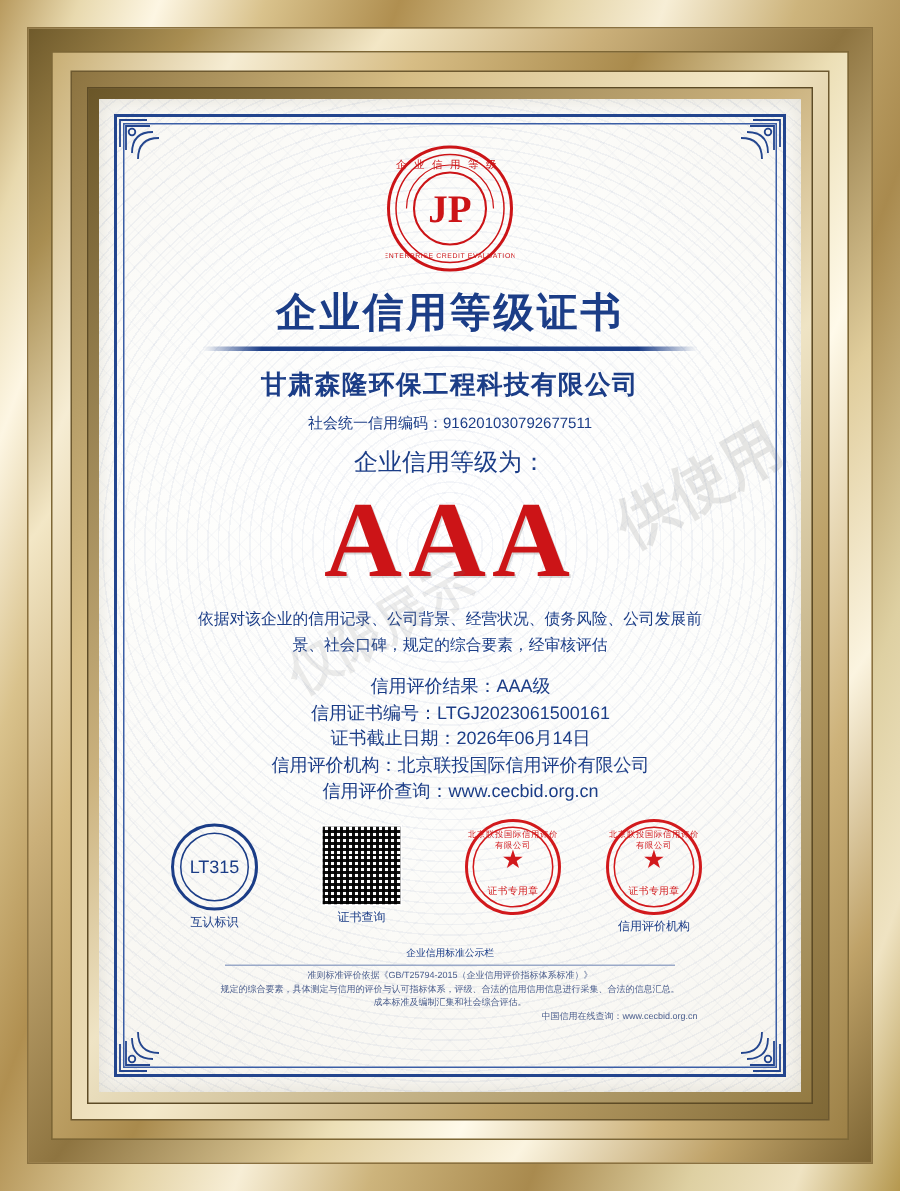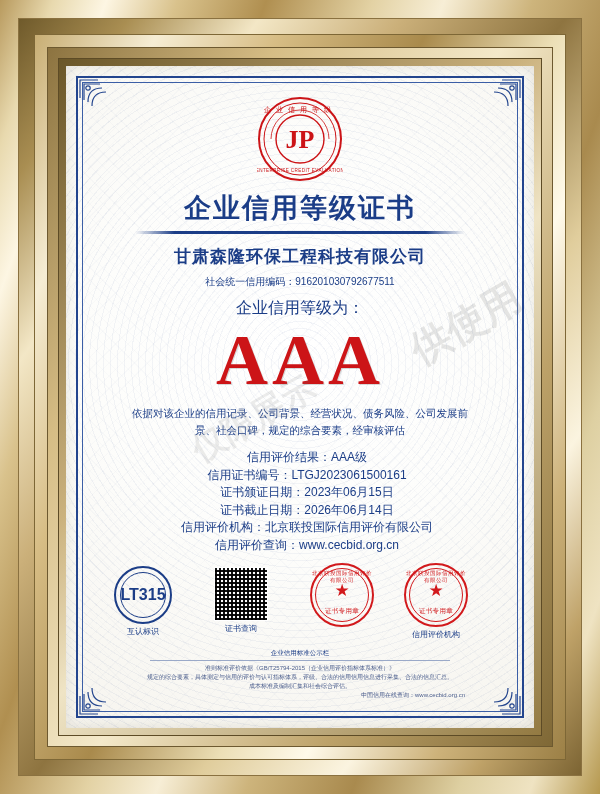--- a/index.html
+++ b/index.html
@@ -219,22 +219,22 @@
     content: "";
     position: absolute;
     inset: 4px;
     border: 1px solid #1b3d87;
     border-radius: 50%;
   }
   .lt-text {
     position: absolute;
     left: 0; right: 0; top: 50%;
     transform: translateY(-50%);
-    font-size: 16px;
-    font-weight: bold;
+    font-size: 12px;
+    font-weight: normal;
     color: #1b3d87;
     letter-spacing: 0px;
     z-index: 2;
   }
   .qr {
     width: 52px; height: 52px;
     margin: 0 auto;
     background-color: #fff;
     background-image:
       repeating-linear-gradient(90deg, #111 0 2px, #fff 2px 4px),
@@ -414,23 +414,20 @@
       <div class="desc">依据对该企业的信用记录、公司背景、经营状况、债务风险、公司发展前景、社会口碑，规定的综合要素，经审核评估</div>
 
       <div class="fields">
         <div class="field-row">
           <span>信用评价结果：</span><span>AAA级</span>
         </div>
         <div class="field-row">
           <span>信用证书编号：</span><span>LTGJ2023061500161</span>
         </div>
         <div class="field-row">
-          <span>证书颁证日期：</span><span>2023年06月15日</span>
-        </div>
-        <div class="field-row">
           <span>证书截止日期：</span><span>2026年06月14日</span>
         </div>
         <div class="field-row">
           <span>信用评价机构：</span><span>北京联投国际信用评价有限公司</span>
         </div>
         <div class="field-row">
           <span>信用评价查询：</span><span>www.cecbid.org.cn</span>
         </div>
       </div>
 

